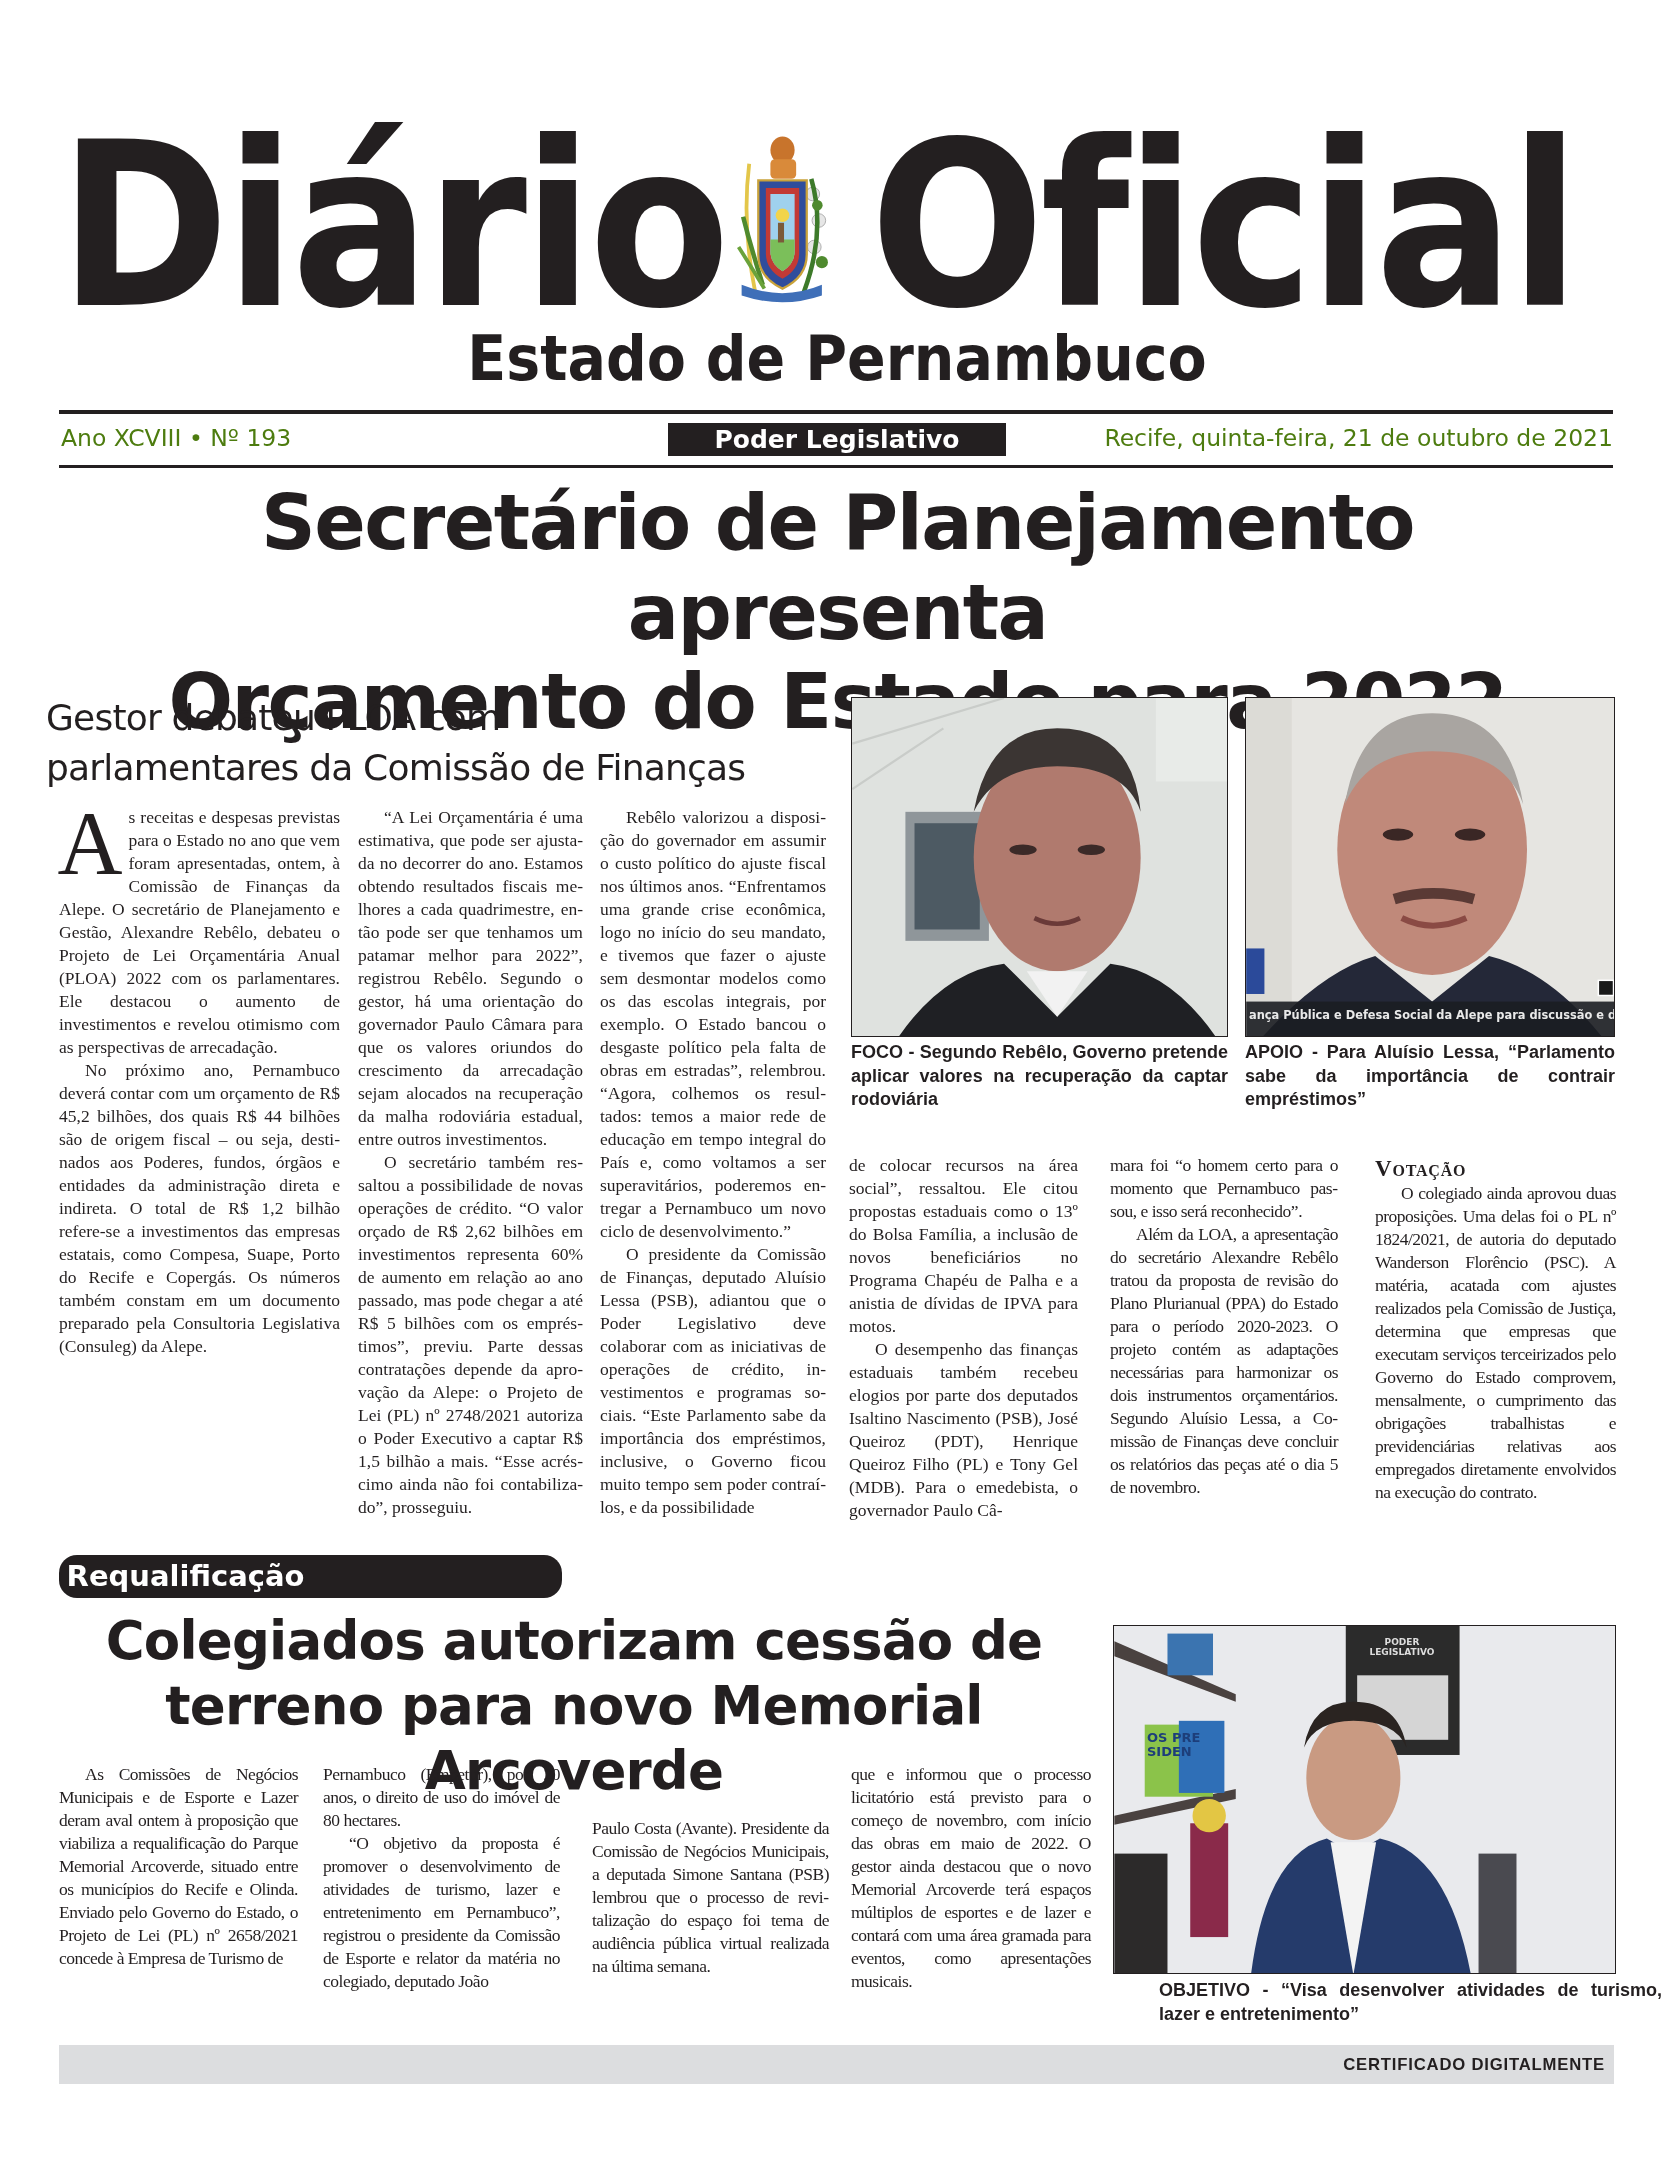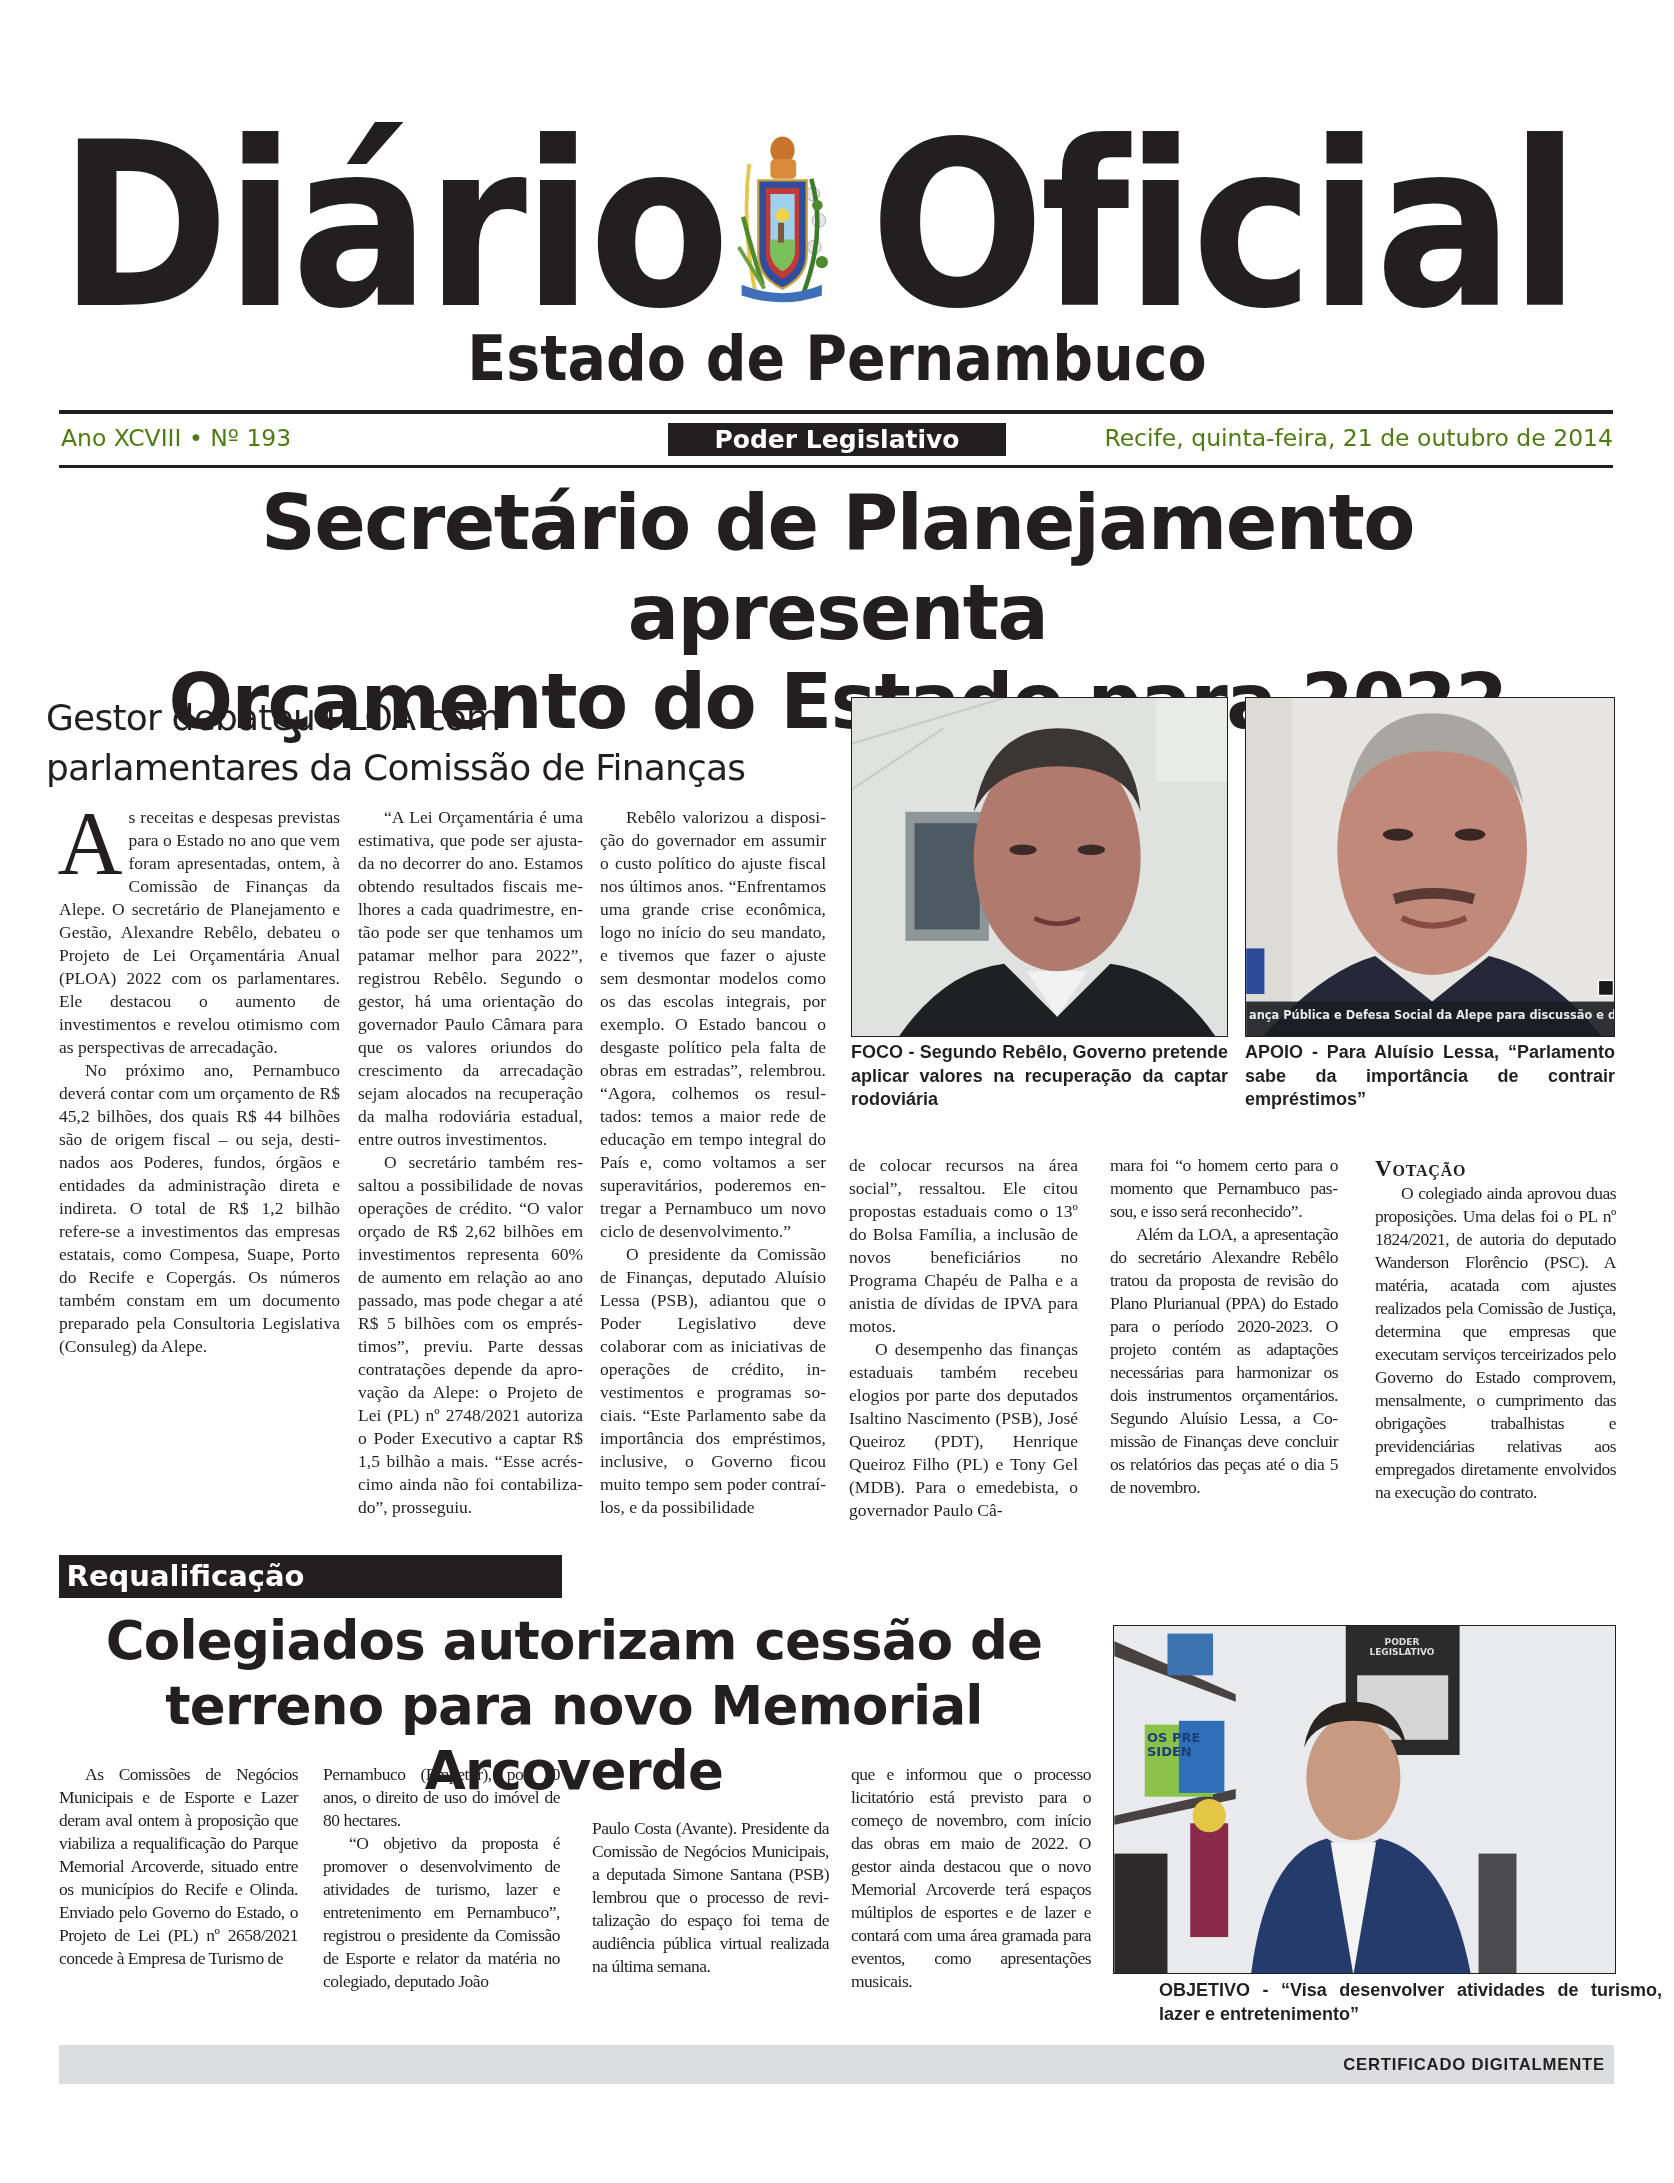--- a/index.html
+++ b/index.html
@@ -21,21 +21,21 @@
   .photo { border: 1.5px solid #231f20; overflow: hidden; }
   .caption { font-family: "Liberation Sans", sans-serif; font-weight: bold; font-size: 18px; line-height: 23.5px; text-align: justify; color: #231f20; }
 
   .col { font-family: "Liberation Serif", serif; font-size: 17.5px; line-height: 23px; text-align: justify; hyphens: manual; color: #231f20; }
   .col p { text-indent: 26px; }
   .col p.noindent { text-indent: 0; }
   .narrow { letter-spacing: -0.5px; }
   .dropcap { float: left; font-size: 90px; line-height: 70px; margin: 3px 6px 0 -1.5px; font-family: "Liberation Serif", serif; }
   .subhead { font-family: "Liberation Serif", serif; font-weight: bold; font-size: 23px; letter-spacing: 0.8px; line-height: 26px; font-variant: small-caps; }
 
-  .kicker { background: #231f20; color: #fff; font-family: "DejaVu Sans", sans-serif; font-weight: bold; font-size: 29px; line-height: 43px; padding-left: 7.6px; }
+  .kicker { background: #231f20; color: #fff; font-family: "DejaVu Sans", sans-serif; font-weight: bold; font-size: 29px; line-height: 43px; padding-left: 7.6px; border-radius: 18px; }
   .footer-bar { background: #dcdddf; }
   .footer-text { font-family: "Liberation Sans", sans-serif; font-weight: bold; font-size: 16.7px; letter-spacing: 0.8px; color: #231f20; text-align: right; }
 
   
   .coa { left: 728px; top: 133px; width: 106px; height: 175px; }
 </style>
 </head>
 <body>
 
 <header>
@@ -70,21 +70,21 @@
   </div>
 
   <div class="abs mast-title" style="left:870px; top:112px;">Oficial</div>
 
   <div class="abs mast-sub" style="top:328px;">Estado de Pernambuco</div>
 </header>
 
 <div class="abs rule" style="left:59px; top:410px; width:1554px;"></div>
 <div class="abs info" style="left:61px; top:422px;">Ano XCVIII • Nº 193</div>
 <div class="abs section-pill" style="left:668px; top:423px; width:338px; height:33px;">Poder Legislativo</div>
-<div class="abs info" style="right:61px; top:422px;">Recife, quinta-feira, 21 de outubro de 2014</div>
+<div class="abs info" style="right:61px; top:422px;">Recife, quinta-feira, 21 de outubro de 2021</div>
 <div class="abs rule" style="left:59px; top:465px; width:1554px; height:3px;"></div>
 
 <article>
   <h1 class="abs headline" style="left:46px; top:478px; width:1583px; font-size:76px;">
     <span>Secretário de Planejamento apresenta</span><br>
     <span>Orçamento do Estado para 2022</span>
   </h1>
 
   <div class="abs deck" style="left:46px; top:693px; width:797px; font-size:36px; line-height:50px;">
     <span>Gestor debateu PLOA com</span><br>

